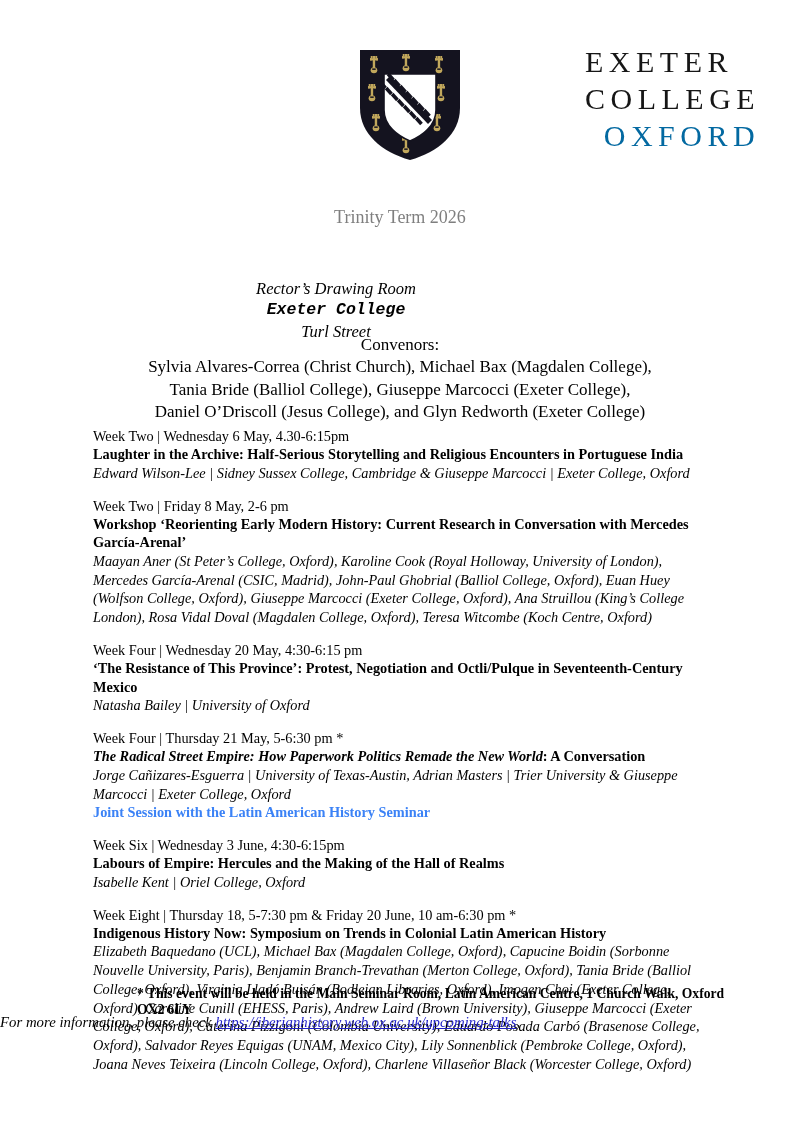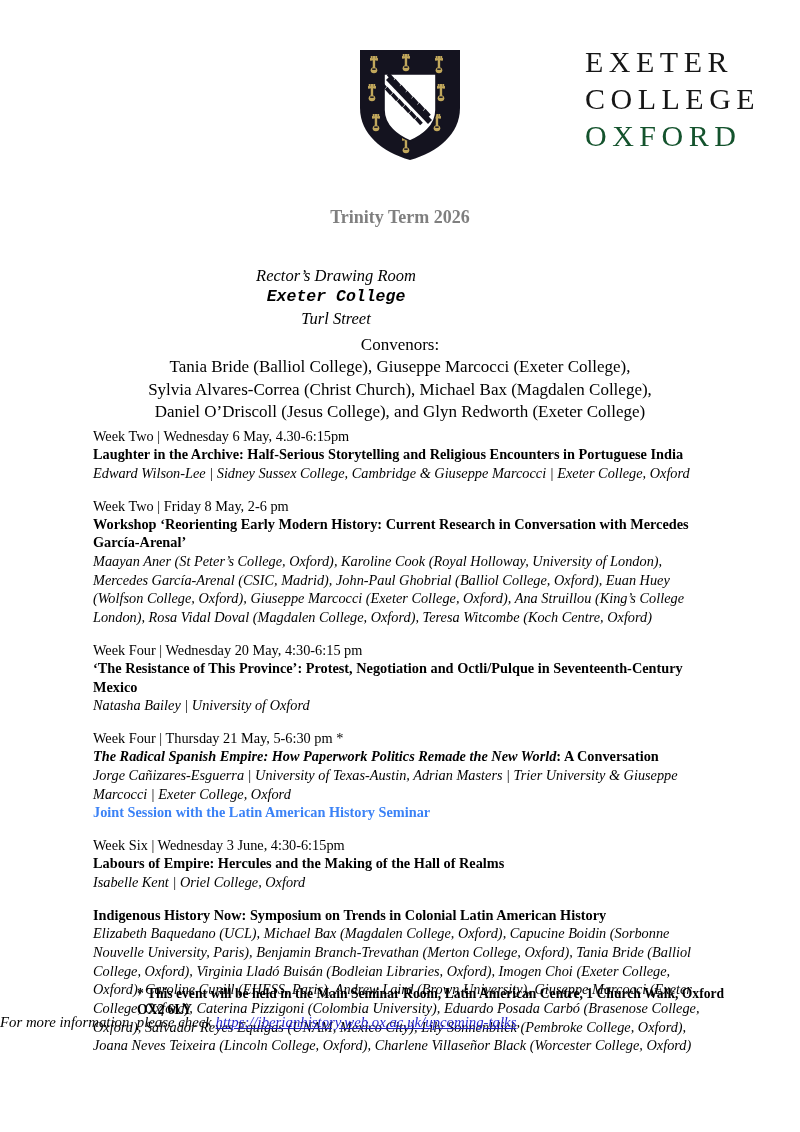--- a/index.html
+++ b/index.html
@@ -46,46 +46,46 @@
   }
   .wordmark div {
     font-family: "Liberation Serif", "DejaVu Serif", serif;
     font-size: 30px;
     letter-spacing: 5.5px;
     white-space: nowrap;
     margin-bottom: 7px;
   }
   .wm-exeter { color: #161616; }
   .wm-college { color: #161616; }
-  .wm-oxford { color: #14532d; }
+  .wm-oxford { color: #0369a1; text-align: right; }
 
   
   .title-block {
     position: absolute;
     top: 198px;
     left: 0;
     width: 800px;
     text-align: center;
   }
   .seminar-title {
     font-size: 20.5px;
     font-weight: bold;
     letter-spacing: 0.3px;
     margin: 0;
   }
   .term {
     font-size: 18px;
-    font-weight: bold;
+    font-weight: normal;
     color: #7f7f7f;
     margin-top: 9px;
   }
 
   .venue-block {
     position: absolute;
-    top: 265px;
+    top: 278px;
     left: 0;
     width: 672px;
     text-align: center;
     line-height: 1.30;
   }
   .venue-room { font-size: 16.5px; font-style: italic; }
   .venue-college { font-size: 16.5px; font-style: italic; font-weight: bold; font-family: Liberation Mono, monospace; }
   .venue-street { font-size: 16.5px; font-style: italic; }
 
   .convenors-block {
@@ -278,22 +278,22 @@
   </div>
 
   <div class="venue-block">
     <div class="venue-room">Rector’s Drawing Room</div>
     <div class="venue-college">Exeter College</div>
     <div class="venue-street">Turl Street</div>
   </div>
 
   <div class="convenors-block">
     <div>Convenors:</div>
+    <div>Sylvia Alvares-Correa (Christ Church), Michael Bax (Magdalen College),</div>
     <div>Tania Bride (Balliol College), Giuseppe Marcocci (Exeter College),</div>
-    <div>Sylvia Alvares-Correa (Christ Church), Michael Bax (Magdalen College),</div>
     <div>Daniel O’Driscoll (Jesus College), and Glyn Redworth (Exeter College)</div>
   </div>
 
   <div class="entries">
 
     <div class="entry">
       <div class="entry-date">Week Two | Wednesday 6 May, 4.30-6:15pm</div>
       <div class="entry-title">Laughter in the Archive: Half-Serious Storytelling and Religious Encounters in Portuguese India</div>
       <div class="entry-speakers">Edward Wilson-Lee | Sidney Sussex College, Cambridge &amp; Giuseppe Marcocci | Exeter College, Oxford</div>
     </div>
@@ -305,32 +305,33 @@
     </div>
 
     <div class="entry">
       <div class="entry-date">Week Four | Wednesday 20 May, 4:30-6:15 pm</div>
       <div class="entry-title">‘The Resistance of This Province’: Protest, Negotiation and Octli/Pulque in Seventeenth-Century Mexico</div>
       <div class="entry-speakers">Natasha Bailey | University of Oxford</div>
     </div>
 
     <div class="entry">
       <div class="entry-date">Week Four | Thursday 21 May, 5-6:30 pm *</div>
-      <div class="entry-title"><span class="ital">The Radical Spanish Empire: How Paperwork Politics Remade the New World</span><span>: A Conversation</span></div>
+      <div class="entry-title"><span class="ital">The Radical Street Empire: How Paperwork Politics Remade the New World</span><span>: A Conversation</span></div>
       <div class="entry-speakers">Jorge Cañizares-Esguerra | University of Texas-Austin, Adrian Masters | Trier University &amp; Giuseppe Marcocci | Exeter College, Oxford</div>
       <div class="entry-note">Joint Session with the Latin American History Seminar</div>
     </div>
 
     <div class="entry">
       <div class="entry-date">Week Six | Wednesday 3 June, 4:30-6:15pm</div>
       <div class="entry-title">Labours of Empire: Hercules and the Making of the Hall of Realms</div>
       <div class="entry-speakers">Isabelle Kent | Oriel College, Oxford</div>
     </div>
 
     <div class="entry">
+      <div class="entry-date">Week Eight | Thursday 18, 5-7:30 pm &amp; Friday 20 June, 10 am-6:30 pm *</div>
       <div class="entry-title">Indigenous History Now: Symposium on Trends in Colonial Latin American History</div>
       <div class="entry-speakers">Elizabeth Baquedano (UCL), Michael Bax (Magdalen College, Oxford), Capucine Boidin (Sorbonne Nouvelle University, Paris), Benjamin Branch-Trevathan (Merton College, Oxford), Tania Bride (Balliol College, Oxford), Virginia Lladó Buisán (Bodleian Libraries, Oxford), Imogen Choi (Exeter College, Oxford), Caroline Cunill (EHESS, Paris), Andrew Laird (Brown University), Giuseppe Marcocci (Exeter College, Oxford), Caterina Pizzigoni (Colombia University), Eduardo Posada Carbó (Brasenose College, Oxford), Salvador Reyes Equigas (UNAM, Mexico City), Lily Sonnenblick (Pembroke College, Oxford), Joana Neves Teixeira (Lincoln College, Oxford), Charlene Villaseñor Black (Worcester College, Oxford)</div>
     </div>
 
   </div>
 
   <div class="footer-note">* This event will be held in the Main Seminar Room, Latin American Centre, 1 Church Walk, Oxford OX2 6LY</div>
 
   <div class="footer-info"><span>For more information, please check </span><a class="url" href="#">https://iberianhistory.web.ox.ac.uk/upcoming-talks</a><span>,</span></div>
 

